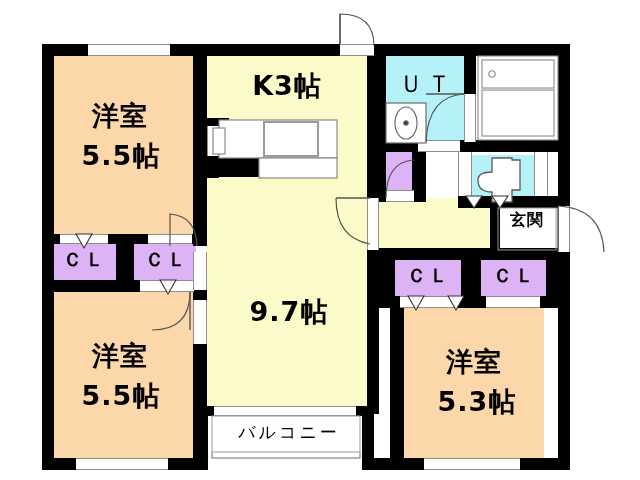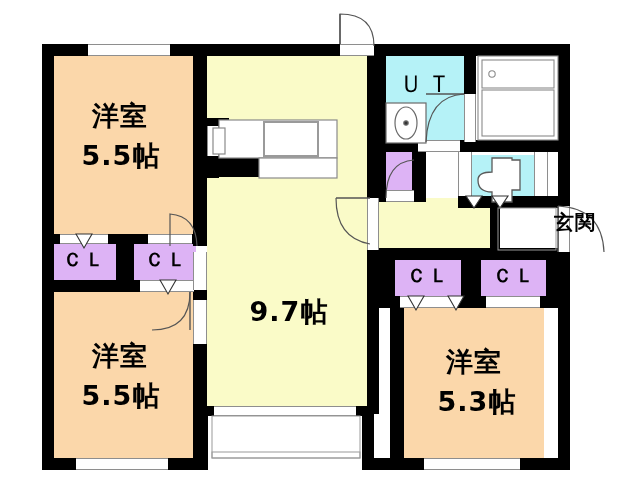--- a/index.html
+++ b/index.html
@@ -12,21 +12,21 @@
   .fill-living{background:#fafbc8;}
   .fill-wet{background:#b5f2f7;}
   .fill-cl{background:#ddb3f5;}
   .fill-white{background:#ffffff;}
   .lbl{position:absolute;text-align:center;color:#000;line-height:1.05;
        white-space:nowrap;font-weight:700;letter-spacing:1px;}
   .lbl.big{font-size:27px;}
   .lbl.cl{font-size:19px;font-weight:700;letter-spacing:3px;}
   .lbl.bal{font-size:17px;font-weight:400;letter-spacing:3px;}
   .lbl.ut{font-size:24px;font-weight:400;letter-spacing:4px;}
-  .lbl.gen{font-size:20px;font-weight:700;letter-spacing:1px;padding-left:48px;}
+  .lbl.gen{font-size:16px;font-weight:700;letter-spacing:1px;}
   .winhole{position:absolute;background:#ffffff;box-sizing:border-box;
            border-top:1px solid #8e8e8e;border-bottom:1px solid #8e8e8e;}
   .winhole.v{border:0;border-left:1px solid #8e8e8e;border-right:1px solid #8e8e8e;}
   svg.ov{position:absolute;left:0;top:0;width:640px;height:480px;
          pointer-events:none;overflow:visible;}
   .wm{position:absolute;color:#efeccb;font-size:29px;letter-spacing:12px;
       font-family:"DejaVu Sans","Liberation Sans",sans-serif;}
 </style>
 </head>
 <body>
@@ -195,32 +195,34 @@
     </g>
 
     <g stroke="#9a9a9a" fill="none" stroke-width="1">
       <rect x="498" y="208" width="58" height="42"></rect>
     </g>
   </svg>
 
   <div class="lbl big" style="left:78px;top:102px;width:84px;">洋室</div>
   <div class="lbl big" style="left:62px;top:142px;width:118px;">5.5帖</div>
 
+  <div class="lbl big" style="left:227px;top:72px;width:120px;">K3帖</div>
 
   <div class="lbl big" style="left:231px;top:298px;width:116px;">9.7帖</div>
 
   <div class="lbl big" style="left:78px;top:342px;width:84px;">洋室</div>
   <div class="lbl big" style="left:62px;top:382px;width:118px;">5.5帖</div>
 
   <div class="lbl big" style="left:432px;top:348px;width:84px;">洋室</div>
   <div class="lbl big" style="left:418px;top:388px;width:118px;">5.3帖</div>
 
   <div class="lbl ut" style="left:394px;top:72px;width:66px;">ＵＴ</div>
 
   <div class="lbl gen" style="left:500px;top:212px;width:54px;">玄関</div>
 
+  <div class="lbl bal" style="left:226px;top:424px;width:126px;">バルコニー</div>
 
   <div class="lbl cl" style="left:56px;top:250px;width:58px;">ＣＬ</div>
   <div class="lbl cl" style="left:138px;top:250px;width:58px;">ＣＬ</div>
   <div class="lbl cl" style="left:398px;top:266px;width:62px;">ＣＬ</div>
   <div class="lbl cl" style="left:484px;top:266px;width:62px;">ＣＬ</div>
 
 </div>
 
 </body></html>

